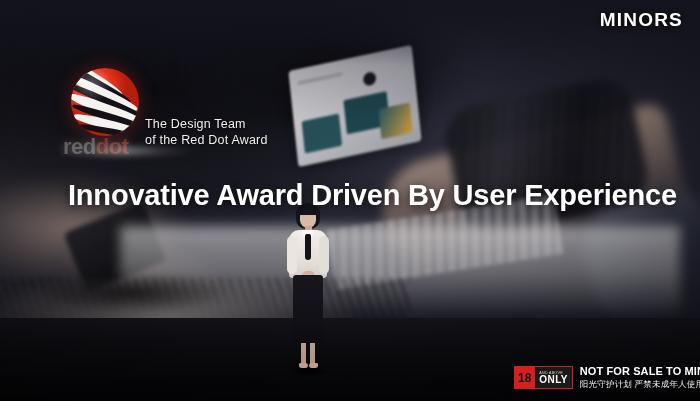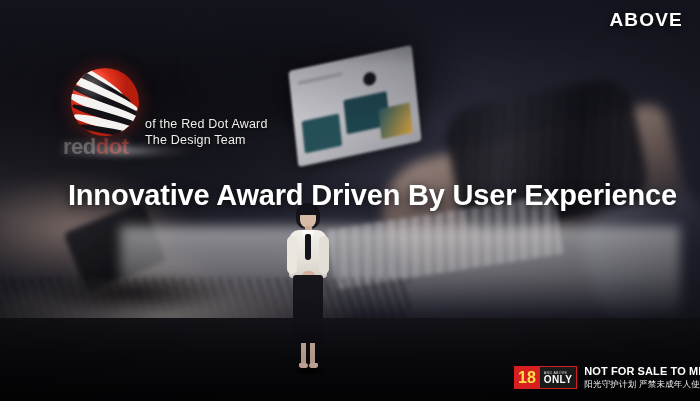--- a/index.html
+++ b/index.html
@@ -224,21 +224,21 @@
     position:absolute;right:17px;top:9px;
     font-size:19px;font-weight:700;letter-spacing:1.2px;
     color:#ffffff;
     text-shadow:0 1px 6px rgba(0,0,0,.8);
   }
 
   
   .warnbar{position:absolute;left:514px;top:365px;display:flex;align-items:center;gap:7px;}
   .wb-badge{display:flex;align-items:stretch;height:23px;}
   .wb-18{
-    background:#d81f1f;color:#fde047;font-size:16px;font-weight:700;
+    background:#d81f1f;color:#0f172a;font-size:12px;font-weight:700;
     padding:0 4px;display:flex;align-items:center;line-height:1;
   }
   .wb-only{
     background:#1a1a1a;color:#fff;display:flex;flex-direction:column;
     justify-content:center;padding:0 4px;border:1px solid #d81f1f;border-left:none;
   }
   .wb-only .sm{font-size:3.6px;letter-spacing:.3px;color:#d9d9d9;line-height:4px;white-space:nowrap;}
   .wb-only .lg{font-size:10px;font-weight:700;letter-spacing:.4px;line-height:10px;}
   .wb-text{line-height:12px;}
   .wb-en{color:#ffffff;font-size:11px;font-weight:700;letter-spacing:.1px;white-space:nowrap;}
@@ -303,28 +303,28 @@
       <div class="rd-stripe dk rd-d2"></div>
       <div class="rd-stripe rd-s3"></div>
       <div class="rd-stripe dk rd-d3"></div>
       <div class="rd-stripe rd-s4"></div>
       <div class="rd-stripe dk rd-d4"></div>
       <div class="rd-gloss"></div>
     </div>
     <div class="rd-word"><span>red</span><span class="hl">dot</span></div>
     <div class="rd-glow"></div>
     <div class="rd-lines">
+      <div>The Design Team</div>
       <div>of the Red Dot Award</div>
-      <div>The Design Team</div>
     </div>
   </div>
 
   <div class="headline">Innovative Award Driven By User Experience</div>
 
-  <div class="voopoo">ABOVE</div>
+  <div class="voopoo">MINORS</div>
 
   <div class="warnbar">
     <div class="wb-badge">
       <div class="wb-18">18</div>
       <div class="wb-only">
         <div class="sm">AND ABOVE</div>
         <div class="lg">ONLY</div>
       </div>
     </div>
     <div class="wb-text">

